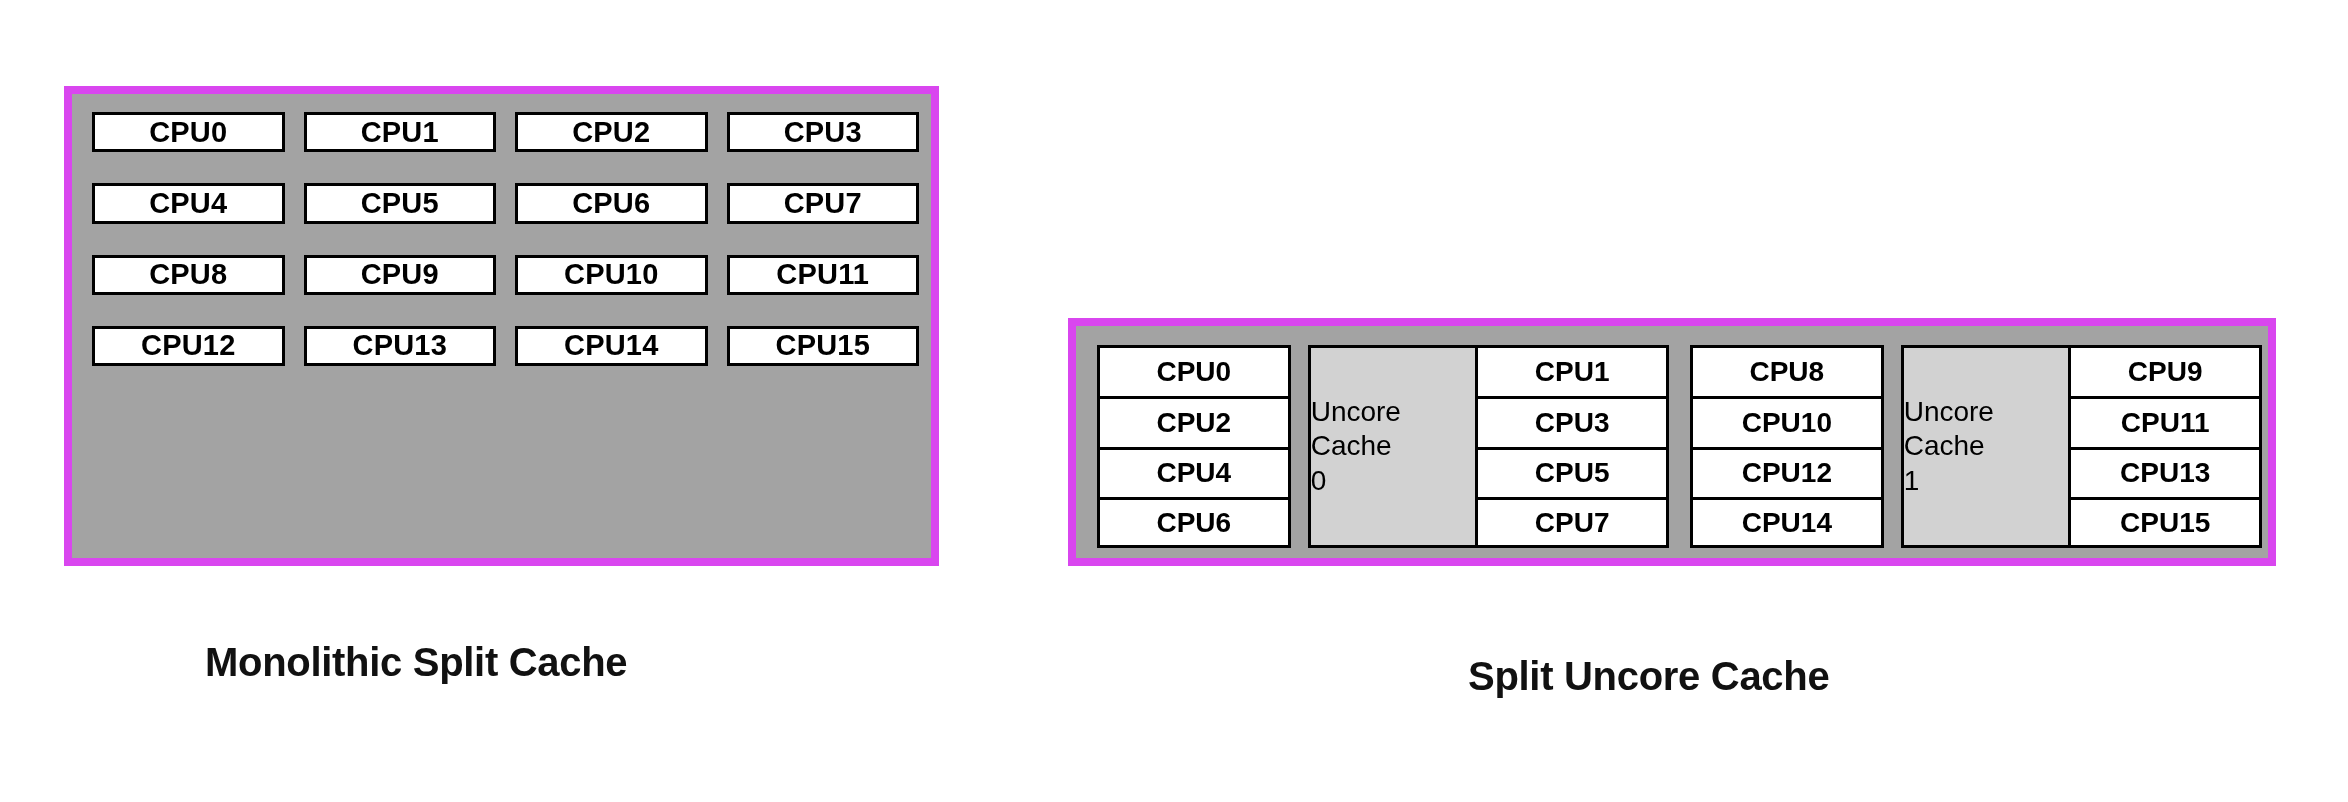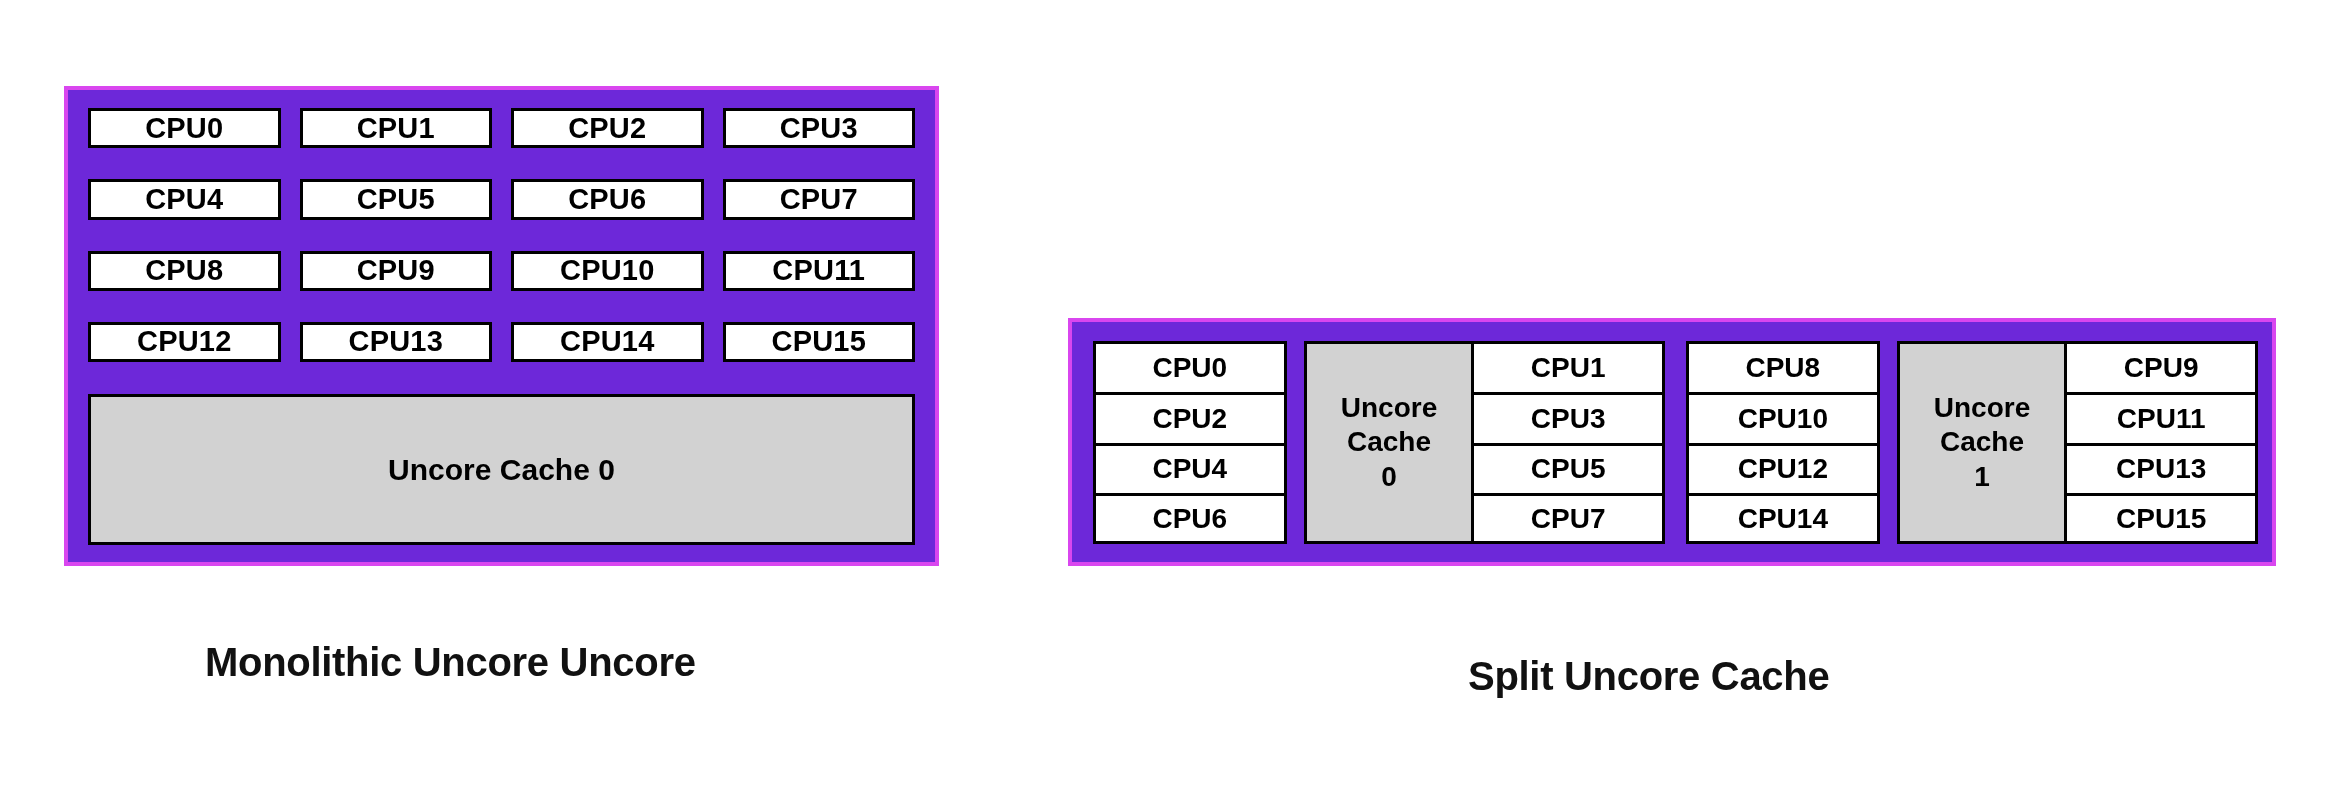--- a/index.html
+++ b/index.html
@@ -13,22 +13,22 @@
     position: relative;
     overflow: hidden;
     font-family: "Liberation Sans", sans-serif;
     -webkit-font-smoothing: antialiased;
   }
 
   
   .chip-box {
     position: absolute;
     box-sizing: border-box;
-    border: 4px solid #d946ef;
-    background: #6d28d9;
+    border: 8px solid #d946ef;
+    background: #a3a3a3;
   }
 
   
   #mono-box {
     left: 64px;
     top: 86px;
     width: 875px;
     height: 480px;
   }
 
@@ -122,23 +122,23 @@
   .cpu-column.left-col  .cpu-stack-cell { margin-right: -3px; }
   .cpu-column.right-col .cpu-stack-cell { margin-left: -3px; }
   .cpu-column .cpu-stack-cell:last-child { margin-bottom: 0; }
 
   .cluster-cache {
     box-sizing: border-box;
     border: 3px solid #000000;
     background: #d2d2d2;
     display: flex;
     flex-direction: column;
-    align-items: center;
-    justify-content: center;
-    font-weight: bold;
+    align-items: flex-start;
+    justify-content: center;
+    font-weight: normal;
     font-size: 28px;
     line-height: 1.22;
     color: #000000;
     font-family: "Liberation Sans", sans-serif;
     margin-left: 20px;
   }
 
   
   .caption {
     position: absolute;
@@ -169,24 +169,23 @@
     <div class="cpu-cell">CPU8</div>
     <div class="cpu-cell">CPU9</div>
     <div class="cpu-cell">CPU10</div>
     <div class="cpu-cell">CPU11</div>
     <div class="cpu-cell">CPU12</div>
     <div class="cpu-cell">CPU13</div>
     <div class="cpu-cell">CPU14</div>
     <div class="cpu-cell">CPU15</div>
   </div>
 
-  <div class="cache-box" id="mono-cache">Uncore Cache 0</div>
 </div>
 
-<div class="caption" id="caption-mono">Monolithic Uncore Uncore</div>
+<div class="caption" id="caption-mono">Monolithic Split Cache</div>
 
 <div class="chip-box" id="split-box">
 
   <div class="cluster" id="cluster-0">
     <div class="cpu-column left-col">
       <div class="cpu-stack-cell">CPU0</div>
       <div class="cpu-stack-cell">CPU2</div>
       <div class="cpu-stack-cell">CPU4</div>
       <div class="cpu-stack-cell">CPU6</div>
     </div>

